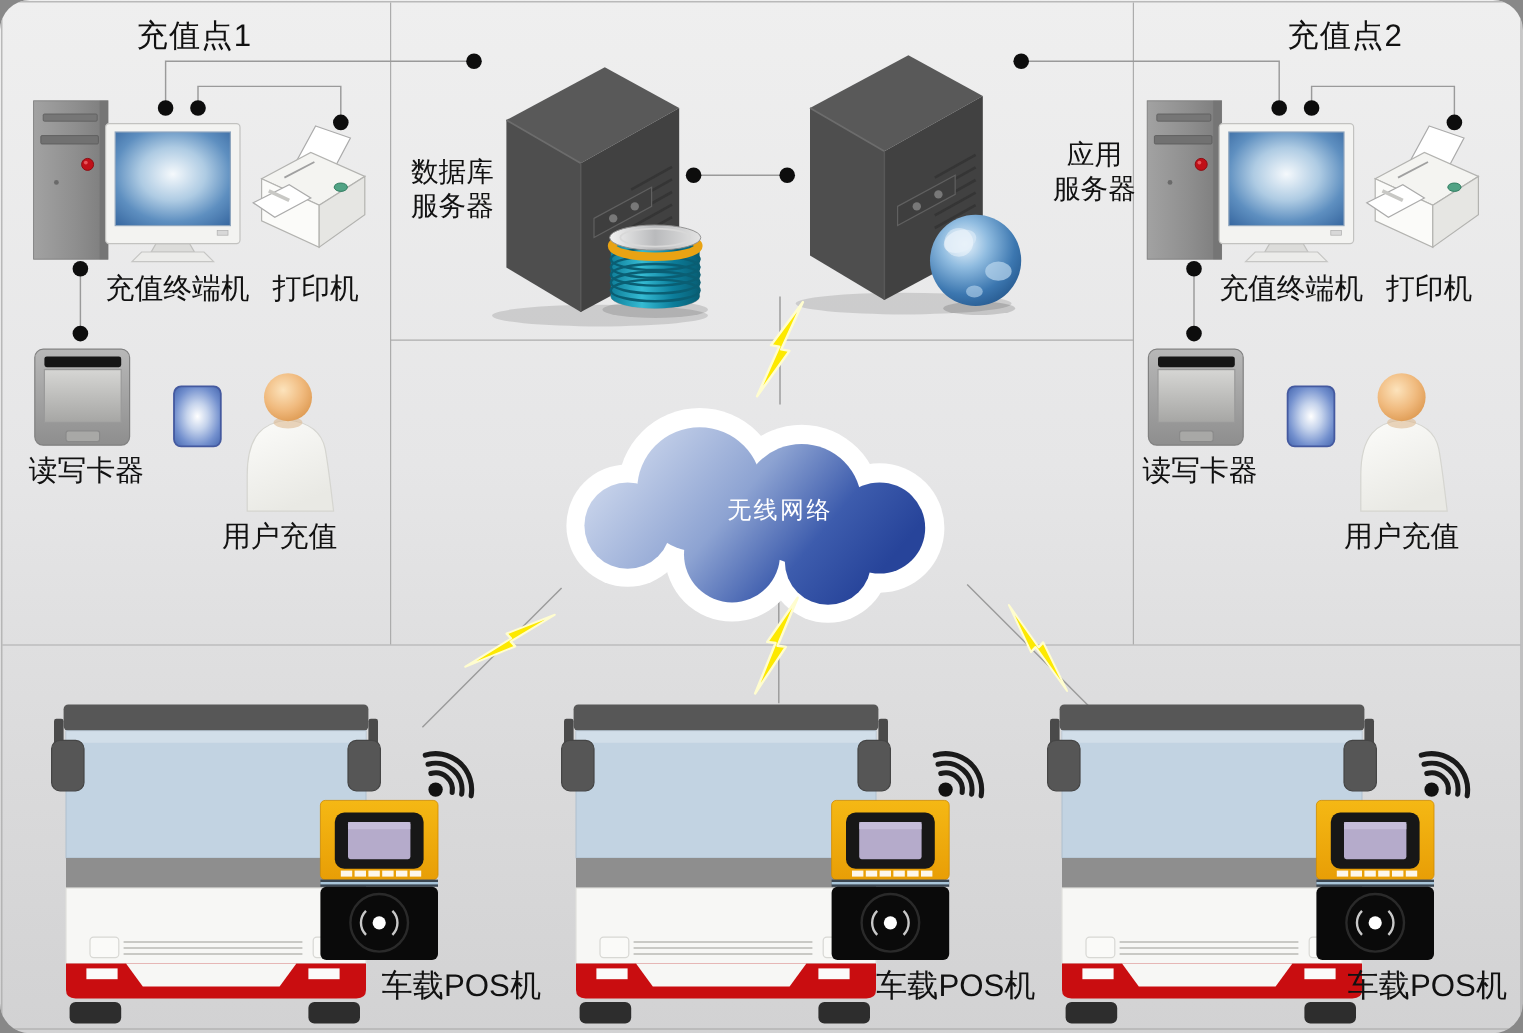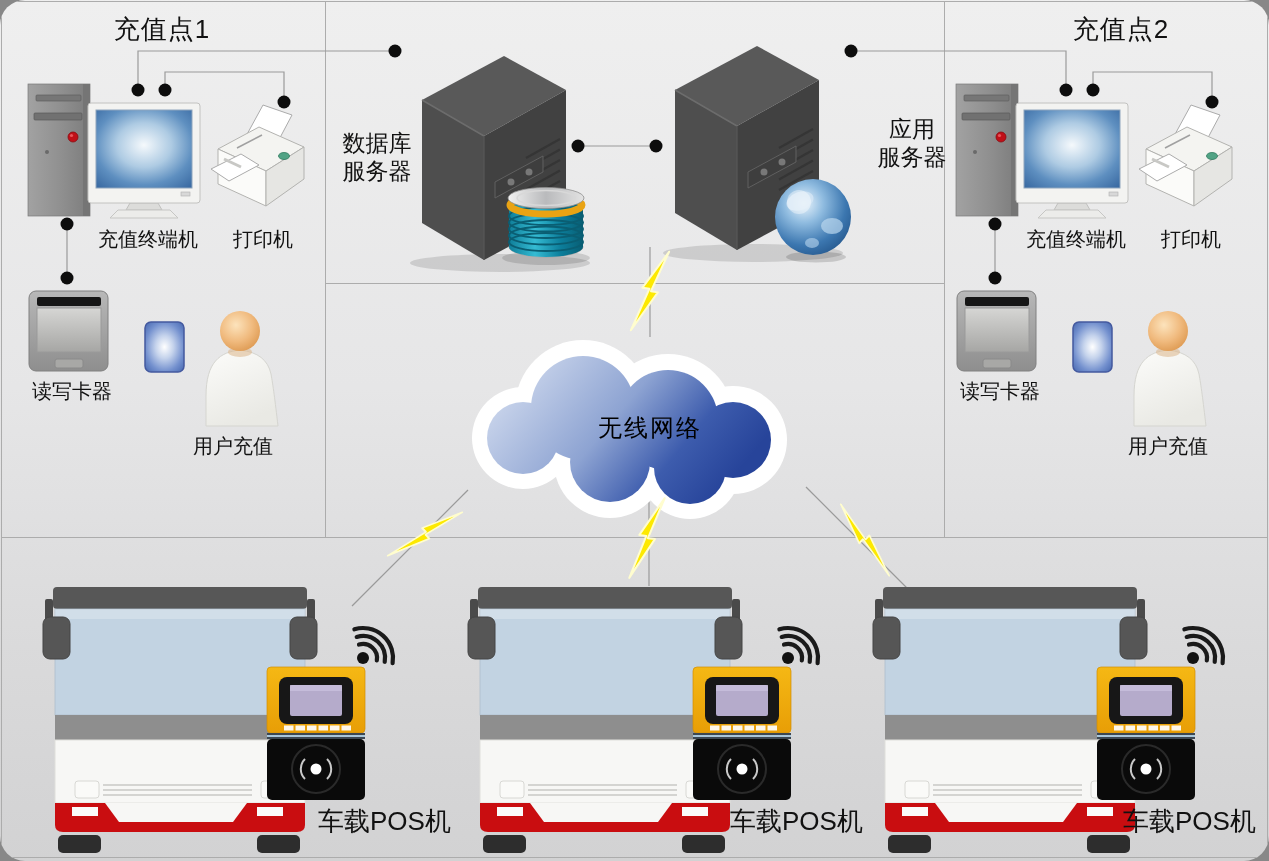--- a/index.html
+++ b/index.html
@@ -1,23 +1,23 @@
 <!DOCTYPE html>
 <html><head>
 <meta charset="utf-8">
 <style>
   html,body{margin:0;padding:0;background:#888;}
   #canvas{position:relative;width:1269px;height:861px;overflow:hidden;
           font-family:"Liberation Sans","DejaVu Sans",sans-serif;border-radius:25px;}
   #art{position:absolute;left:0;top:0;}
-  .lbl{position:absolute;color:#111;font-size:20px;line-height:1.2;
+  .lbl{position:absolute;color:#111;font-size:24px;line-height:1.2;
        white-space:pre-line;transform:translateX(-50%);text-align:center;}
   .title{font-size:26px;letter-spacing:1px;}
   .serverlbl{font-size:23px;}
-  .cloudlbl{color:#000000;font-size:24px;letter-spacing:2px;}
+  .cloudlbl{color:#ffffff;font-size:20px;letter-spacing:2px;}
   .buslbl{font-size:26px;transform:none;text-align:left;white-space:nowrap;}
 </style>
 </head>
 <body>
 
 <div id="canvas">
 <svg id="art" width="1269" height="861" viewBox="0 0 1269 861">
   <defs>
     <linearGradient id="bgG" x1="0" y1="0" x2="0" y2="1">
       <stop offset="0" stop-color="#EFEFEF"></stop>

